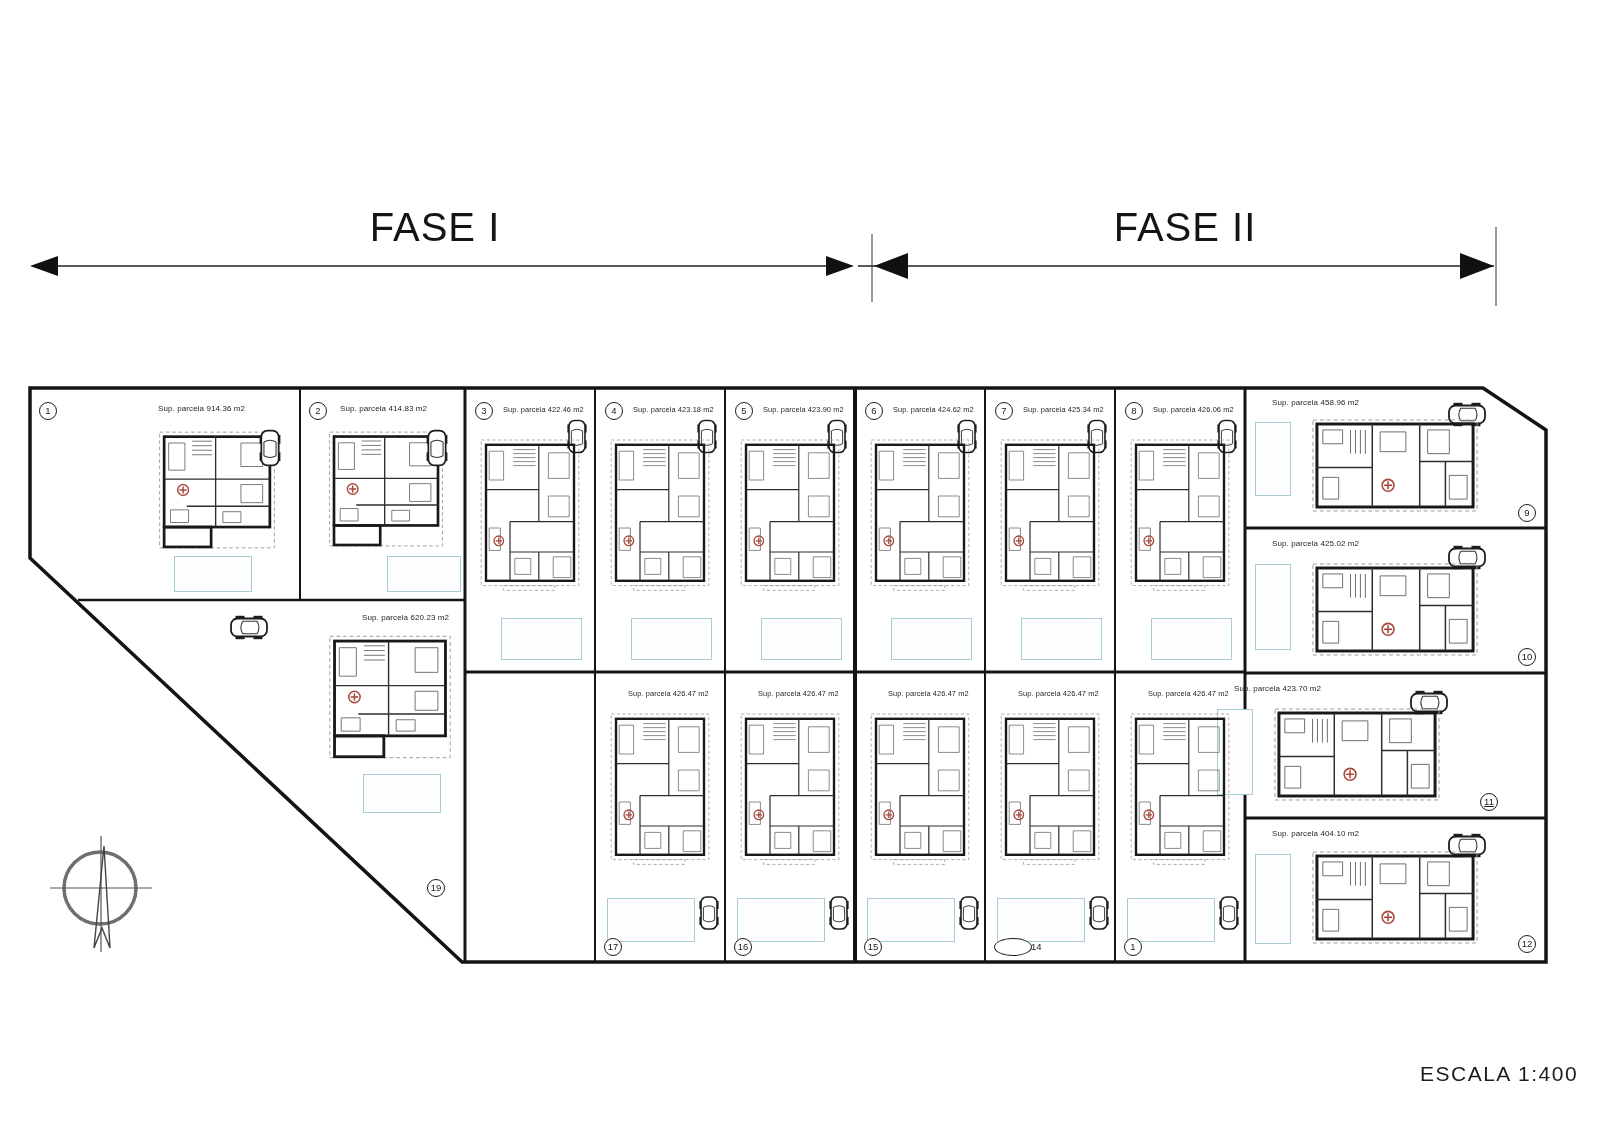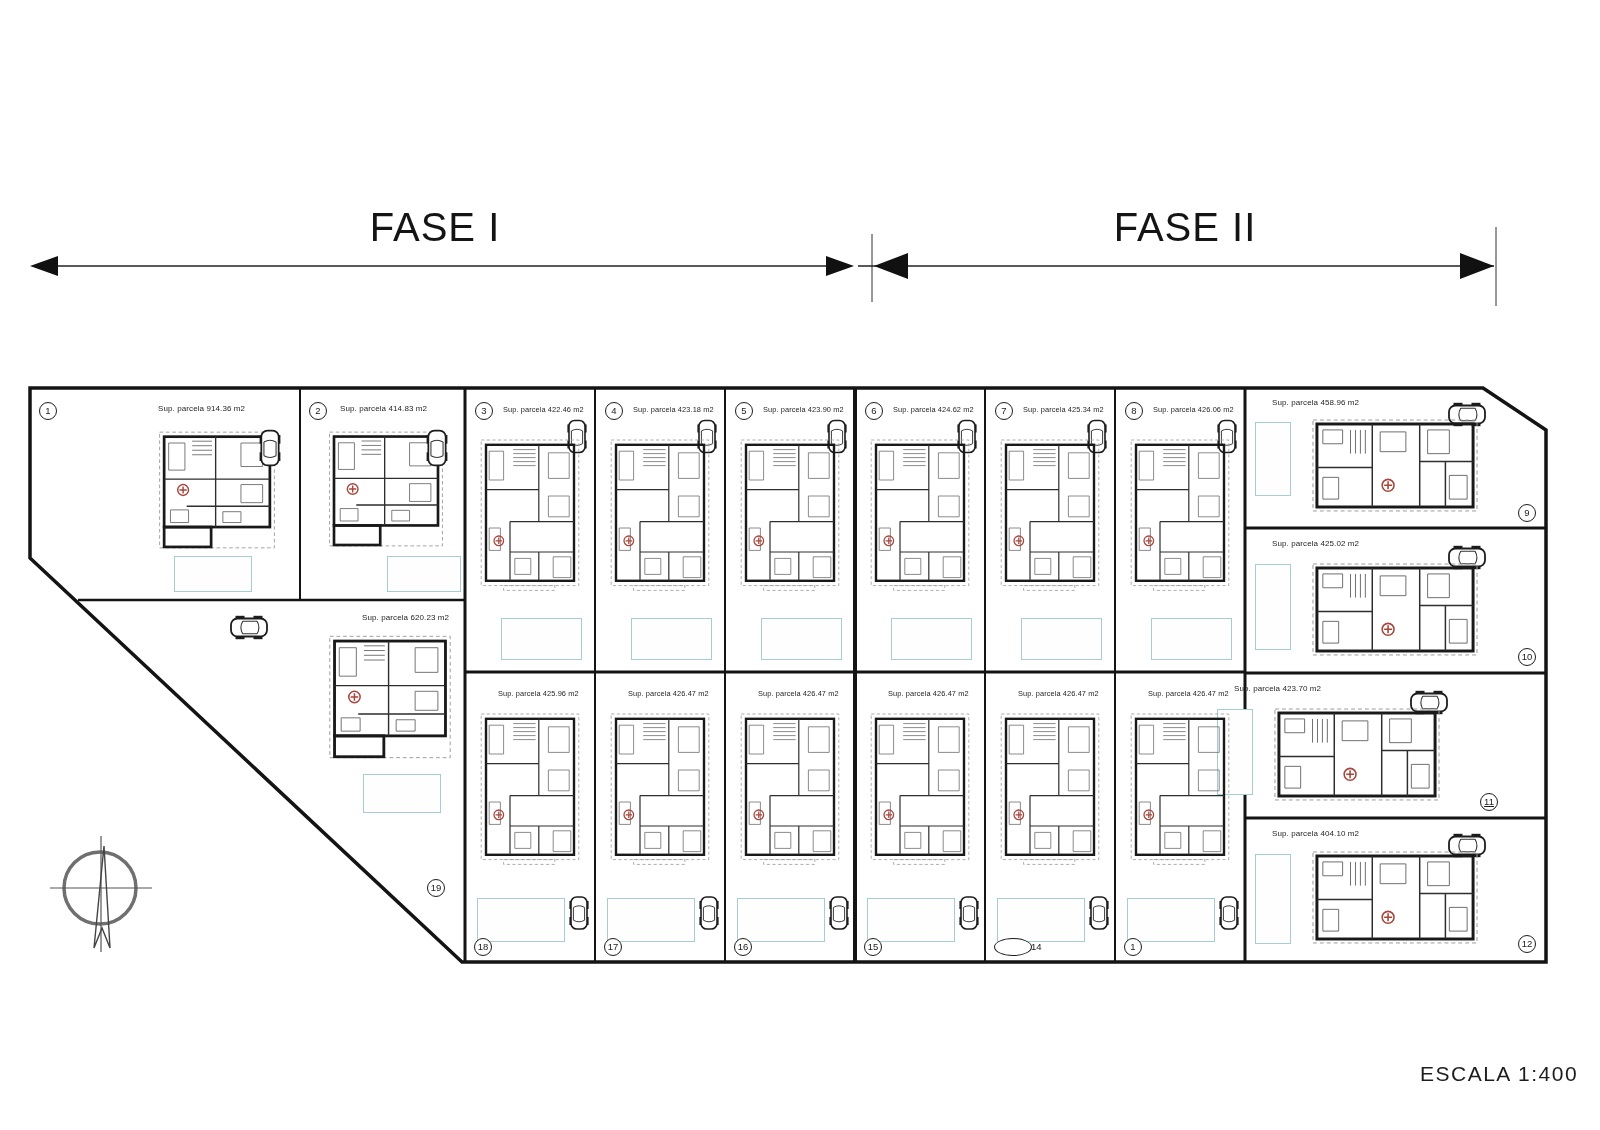--- a/index.html
+++ b/index.html
@@ -247,31 +247,20 @@
     <svg class="icon" viewBox="0 0 46 30" style="left:198px;top:14px;width:48px;height:27px;">
         <use href="#car-h"></use>
       </svg>
     <div class="pool" style="left:10px;top:36px;width:34px;height:88px;"></div>
     <svg class="icon" viewBox="0 0 170 100" style="left:66px;top:30px;width:168px;height:99px;">
         <use href="#plan-h"></use>
       </svg>
     <span class="pnum" style="left:273px;top:117px;">12</span>
   </div>
 
-  <div class="parcel" style="left:465px;top:672px;width:130px;height:290px;">
-    <span class="plabel sm" style="left:33px;top:17px;">Sup. parcela 425.96 m2</span>
-    <svg class="icon" viewBox="0 0 130 200" style="left:13px;top:34px;width:104px;height:160px;">
-        <use href="#plan-v"></use>
-      </svg>
-    <div class="pool" style="left:12px;top:226px;width:86px;height:42px;"></div>
-    <svg class="icon" viewBox="0 0 30 46" style="left:102px;top:222px;width:24px;height:38px;">
-        <use href="#car-v"></use>
-      </svg>
-    <span class="pnum" style="left:9px;top:266px;">18</span>
-  </div>
   <div class="parcel" style="left:595px;top:672px;width:130px;height:290px;">
     <span class="plabel sm" style="left:33px;top:17px;">Sup. parcela 426.47 m2</span>
     <svg class="icon" viewBox="0 0 130 200" style="left:13px;top:34px;width:104px;height:160px;">
         <use href="#plan-v"></use>
       </svg>
     <div class="pool" style="left:12px;top:226px;width:86px;height:42px;"></div>
     <svg class="icon" viewBox="0 0 30 46" style="left:102px;top:222px;width:24px;height:38px;">
         <use href="#car-v"></use>
       </svg>
     <span class="pnum" style="left:9px;top:266px;">17</span>

